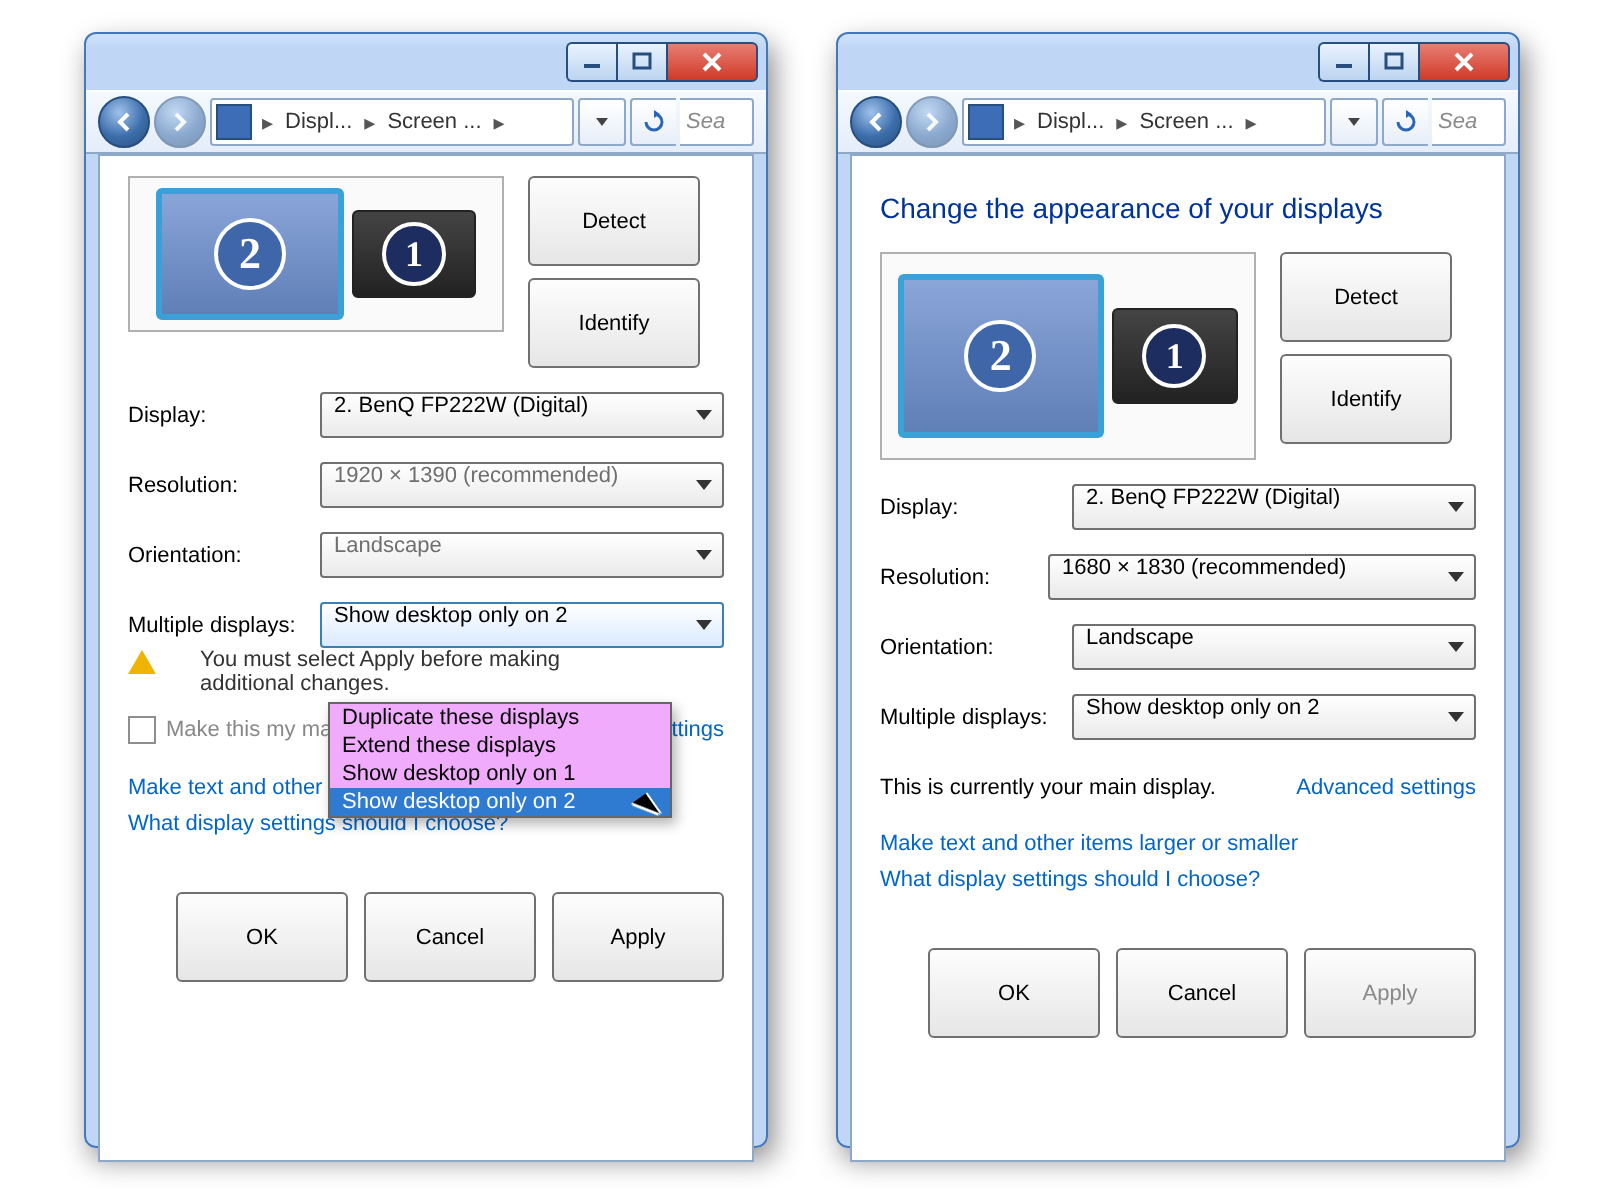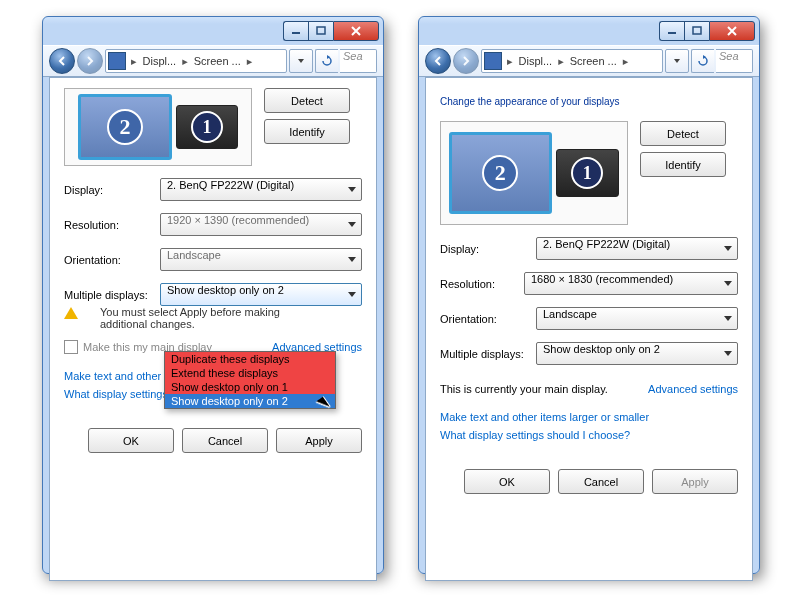--- a/index.html
+++ b/index.html
@@ -15,46 +15,46 @@
   .navbar{height:30px;display:flex;align-items:center;padding:0 6px;gap:2px;
           background:linear-gradient(#f4f9ff,#e4edf9);border-top:1px solid #fff;border-bottom:1px solid #8ea9c8}
   .navcirc{width:24px;height:24px;border-radius:50%;background:radial-gradient(circle at 40% 30%,#9fc2ec 0,#3d6eab 55%,#274f7d 100%);
            border:1px solid #274f7d;display:flex;align-items:center;justify-content:center;color:#fff}
   .navcirc.fwd{opacity:.55}
   .crumbbox{flex:1;height:22px;border:1px solid #8ea9c8;background:#fff;display:flex;align-items:center;border-radius:2px;overflow:hidden}
   .crumb-ico{width:16px;height:16px;margin:0 3px 0 2px;background:#3e6db7;border:1px solid #274f7d}
   .crumb-seg{padding:0 4px;color:#333;white-space:nowrap}
   .crumb-sep{color:#555;padding:0 2px}
   .sqbtn{width:22px;height:22px;border:1px solid #8ea9c8;background:linear-gradient(#fff,#e7eef9);display:flex;align-items:center;justify-content:center;border-radius:2px}
-  .search{width:30px;height:22px;border:1px solid #8ea9c8;background:#fff;color:#8a8a8a;font-style:italic;padding:0 3px;border-radius:2px;display:flex;}
+  .search{width:30px;height:22px;border:1px solid #8ea9c8;background:#fff;color:#8a8a8a;font-style:italic;padding:0 3px;border-radius:2px;display:flex;align-items:center}
   .navbar .search{border-left:none;border-top-left-radius:0;border-bottom-left-radius:0}
   .navbar .sqbtn.refresh{border-right:none;border-top-right-radius:0;border-bottom-right-radius:0}
   .body{margin:0 6px 6px 6px;background:#fff;border:1px solid #8ea9c8;position:relative;padding:10px 14px 12px 14px}
-  h2.hdr{color:#003399;font-weight:400;font-size:10px;margin:8px 0 14px 0}
+  h2.hdr{color:#003399;font-weight:400;font-size:14px;margin:8px 0 14px 0}
   .previewwrap{display:flex;align-items:flex-start;gap:12px}
   .preview{border:1px solid #b0b0b0;background:#fafafa;padding:8px;display:flex;align-items:center;justify-content:center;gap:4px;height:86px;width:170px}
   .preview.small{height:60px}
   .mon{border-radius:3px;display:flex;align-items:center;justify-content:center;color:#fff;font-family:Georgia,serif;font-weight:700}
   .mon .numc{width:28px;height:28px;border-radius:50%;border:2px solid #fff;display:flex;align-items:center;justify-content:center;font-size:18px}
   .mon2{background:linear-gradient(#8aa5d8,#5f7fb7);border:3px solid #3aa0d8;width:88px;height:60px}
   .mon1{background:linear-gradient(#444,#222);border:1px solid #222;width:60px;height:42px}
   .mon2.big{width:104px;height:76px}
   .mon1.big{width:66px;height:46px}
   .mon2 .numc{width:32px;height:32px;font-size:22px;background:#3f66a8}
   .mon1 .numc{background:#1e2d5f}
   .btns{display:flex;flex-direction:column;gap:6px}
-  .btn{min-width:64px;padding:1px 10px;height:21px;border:1px solid #707070;border-radius:3px;background:linear-gradient(#fdfdfd,#e6e6e6);cursor:default;display:flex;align-items:center;justify-content:center}
+  .btn{min-width:64px;padding:11px 10px;height:21px;border:1px solid #707070;border-radius:3px;background:linear-gradient(#fdfdfd,#e6e6e6);cursor:default;display:flex;align-items:center;justify-content:center}
   .btn.disabled{color:#8a8a8a}
   .formrow{display:flex;align-items:center;margin-top:12px}
   .formrow .lbl{width:100px}
   .sel{flex-shrink:0;width:170px;height:21px;border:1px solid #707070;border-radius:2px;background:linear-gradient(#fff,#eaeaea);display:flex;align-items:flex-start;padding:0 24px 0 6px;position:relative;overflow:hidden;white-space:nowrap}
   .sel.expanded{background:linear-gradient(#fff,#d9eaff);border-color:#3c7fb1}
   .sel.dim{color:#6f6f6f}
   .sel .tri{position:absolute;right:5px;top:8px;width:0;height:0;border-left:4px solid transparent;border-right:4px solid transparent;border-top:5px solid #333}
-  .dropdown{position:absolute;border:1px solid #666;background:#ef4444;width:170px;box-shadow:2px 3px 6px rgba(0,0,0,.3);z-index:20}
+  .dropdown{position:absolute;border:1px solid #666;background:#f0abfc;width:170px;box-shadow:2px 3px 6px rgba(0,0,0,.3);z-index:20}
   .dropdown .opt{padding:1px 6px;white-space:nowrap}
   .dropdown .opt.hl{background:#2f7bd1;color:#fff}
   .warnrow{display:flex;gap:22px;color:#333}
   .warn-icon{width:0;height:0;border-left:7px solid transparent;border-right:7px solid transparent;border-bottom:12px solid #f0b400;margin-top:1px}
   .chkrow{display:flex;align-items:center;gap:5px;margin-top:10px;color:#888}
   .chkbox{width:12px;height:12px;border:1px solid #8e8e8e;background:#fff}
   a.lnk{color:#0066cc;text-decoration:none;cursor:default}
   .links{margin-top:16px}
   .links div{margin:6px 0}
   .footer{display:flex;justify-content:flex-end;gap:8px;margin-top:18px;padding-top:10px}

